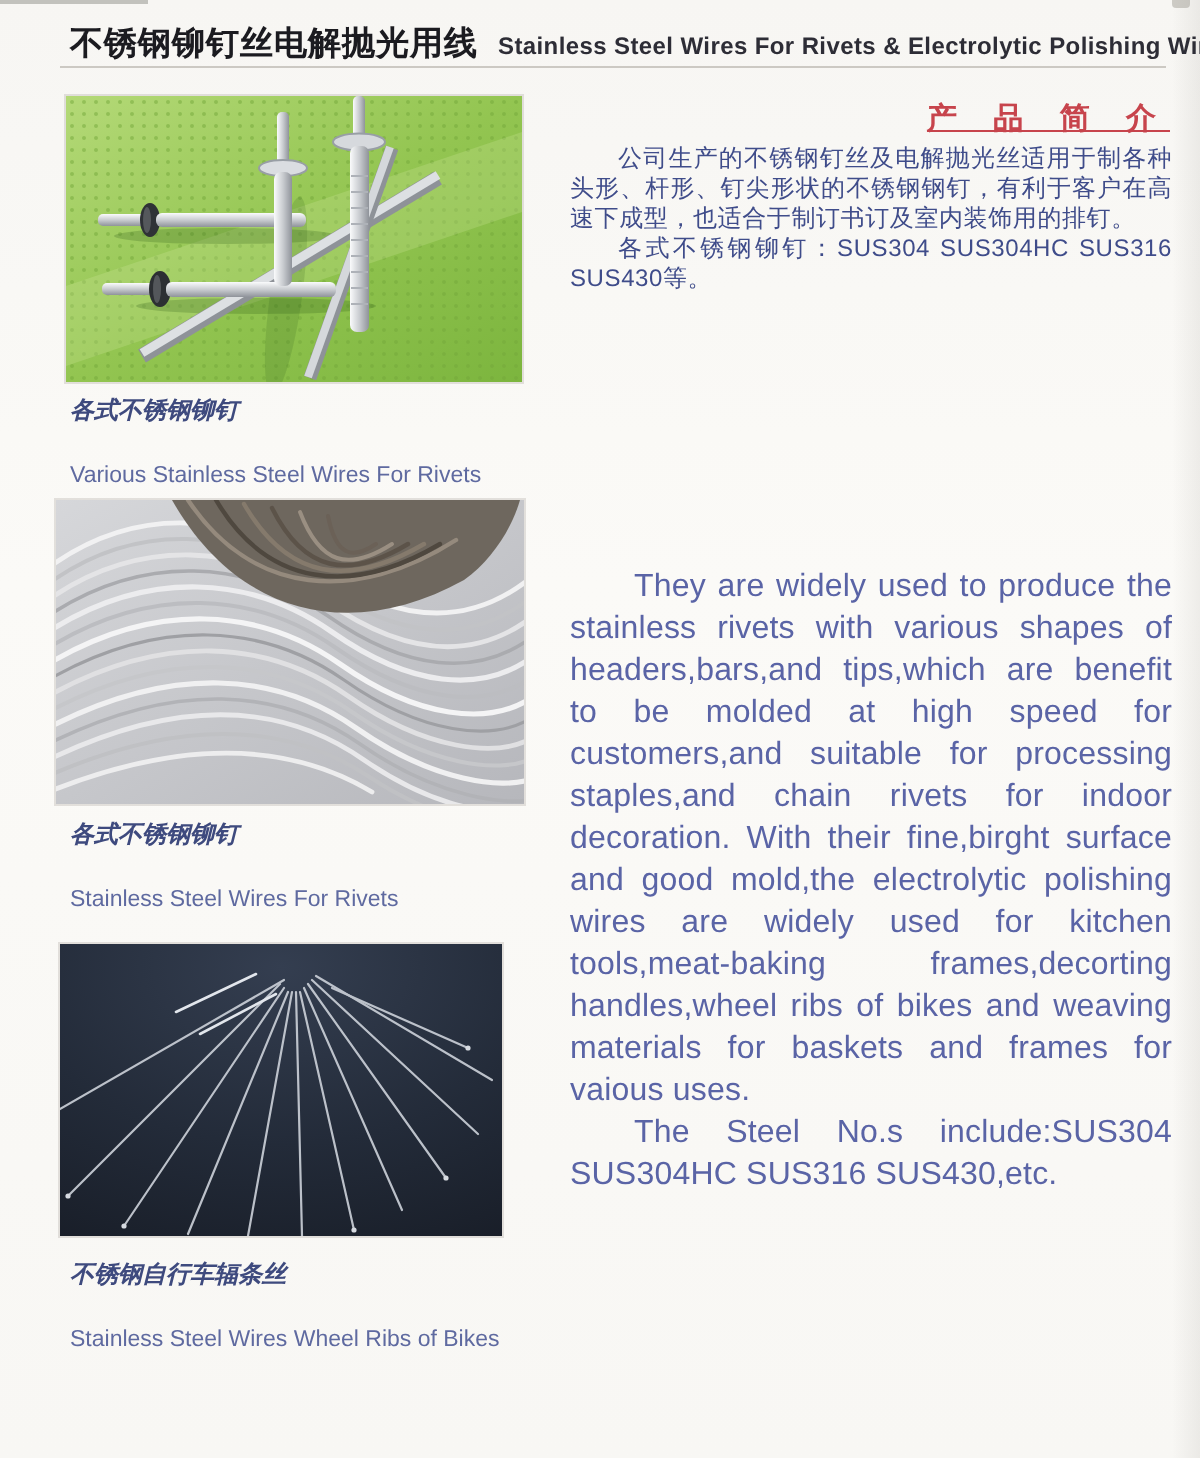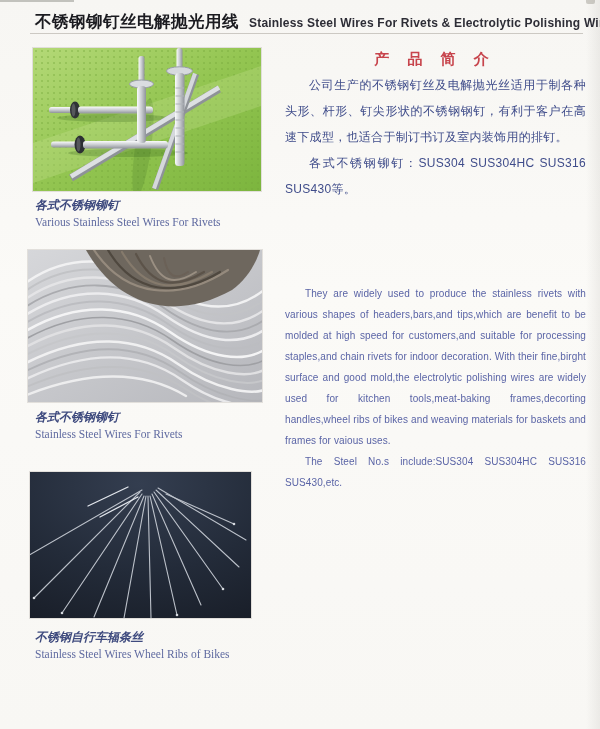--- a/index.html
+++ b/index.html
@@ -18,29 +18,29 @@
   .title-zh{font-size:16.5px;font-weight:bold;color:var(--title-black,#1b1b20);letter-spacing:.5px;}
   .title-en{font-size:12px;font-weight:600;color:#2d2d36;margin-left:10px;letter-spacing:.2px;}
   .title-rule{position:absolute;left:30px;top:33px;width:553px;height:1px;background:var(--rule-gray,#ccc9c3);}
 
   figure{margin:0;position:absolute;}
   figure svg{display:block;}
   .photo{box-shadow:0 0 0 1px rgba(180,176,168,.35);}
 
   .cap{position:absolute;line-height:15px;white-space:nowrap;}
   .cap .zh{font-size:12px;font-weight:600;color:var(--caption-navy,#3e4a7e);display:block;font-style:italic;}
-  .cap .en{font-size:11.5px;font-weight:400;color:var(--caption-navy-light,#5f6aa0);display:block;margin-top:2px;font-family:Liberation Serif, serif;}
-
-  .intro-heading{position:absolute;left:285px;top:50px;width:300px;text-align:center;
-    font-size:15px;font-weight:bold;color:var(--accent-red,#c7444c);letter-spacing:7px;}
+  .cap .en{font-size:11.5px;font-weight:400;color:var(--caption-navy-light,#5f6aa0);display:block;margin-top:18px;}
+
+  .intro-heading{position:absolute;left:285px;top:50px;width:300px;text-align:right;
+    font-size:15px;font-weight:bold;color:var(--accent-red,#c7444c);letter-spacing:7px;text-decoration:underline;}
   .zh-block{position:absolute;left:285px;top:72px;width:301px;}
-  .zh-block p{margin:0;font-size:12px;line-height:26px;color:var(--text-navy,#3f4c8a);
+  .zh-block p{margin:0;font-size:12px;line-height:15px;color:var(--text-navy,#3f4c8a);
     text-align:justify;text-indent:2em;letter-spacing:.3px;}
   .en-block{position:absolute;left:285px;top:283px;width:301px;}
-  .en-block p{margin:0;font-size:10px;line-height:21px;color:var(--text-navy-light,#5a64a6);
+  .en-block p{margin:0;font-size:16px;line-height:21px;color:var(--text-navy-light,#5a64a6);
     text-align:justify;text-indent:2em;letter-spacing:.1px;}
 </style>
 </head>
 <body>
 
 <div class="page">
   <div class="artifact left"></div>
   <div class="artifact right"></div>
   <div class="edge-shade"></div>
 

